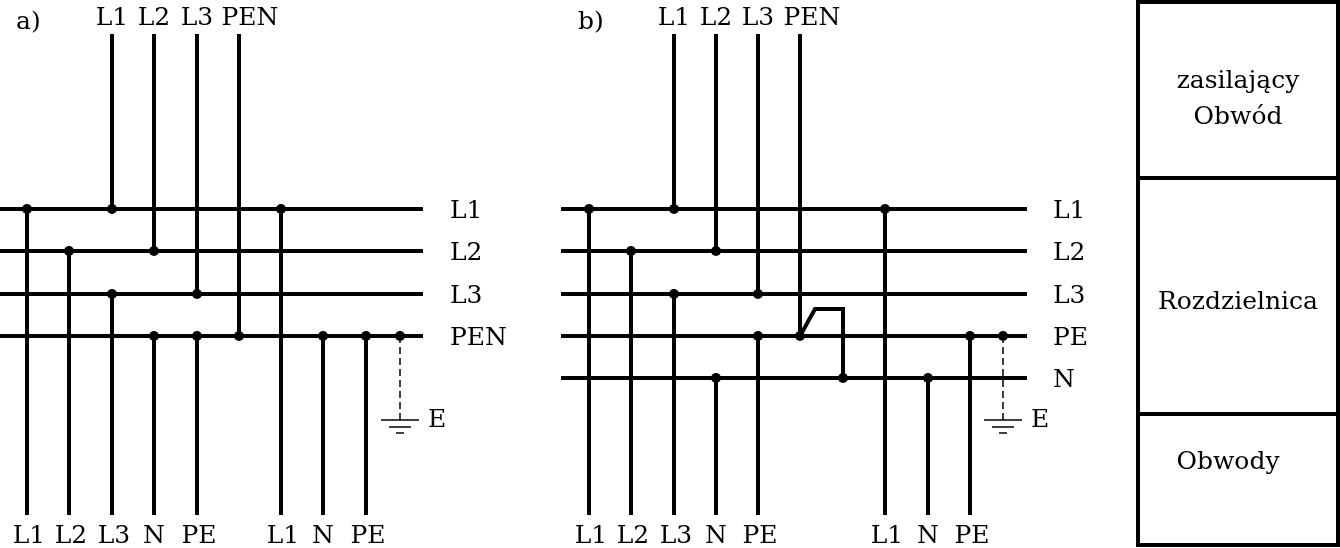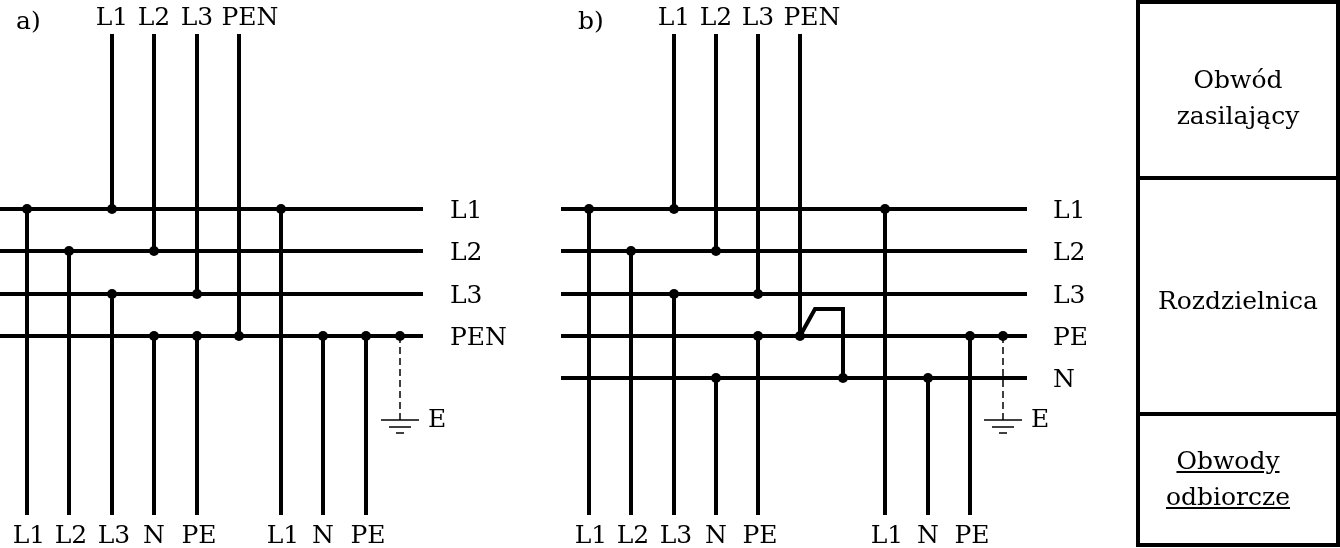--- a/index.html
+++ b/index.html
@@ -157,22 +157,21 @@
     <text class="lbl" x="676" y="543" text-anchor="middle">L3</text>
     <text class="lbl" x="716" y="543" text-anchor="middle">N</text>
     <text class="lbl" x="760" y="543" text-anchor="middle">PE</text>
     <text class="lbl" x="887" y="543" text-anchor="middle">L1</text>
     <text class="lbl" x="928" y="543" text-anchor="middle">N</text>
     <text class="lbl" x="972" y="543" text-anchor="middle">PE</text>
   </g>
 </svg>
 
 <div class="box-text" style="left:1140px; top:62px; width:196px;">
+  <div>zasilający</div>
   <div>Obwód</div>
-  <div>zasilający</div>
 </div>
 <div class="box-text" style="left:1140px; top:283px; width:196px;">
   <div>Rozdzielnica</div>
 </div>
-<div class="box-text" style="left:1140px; top:443px; width:176px;text-decoration:underline;">
+<div class="box-text" style="left:1140px; top:443px; width:176px;">
   <div>Obwody</div>
-  <div>odbiorcze</div>
 </div>
 
 </body></html>

